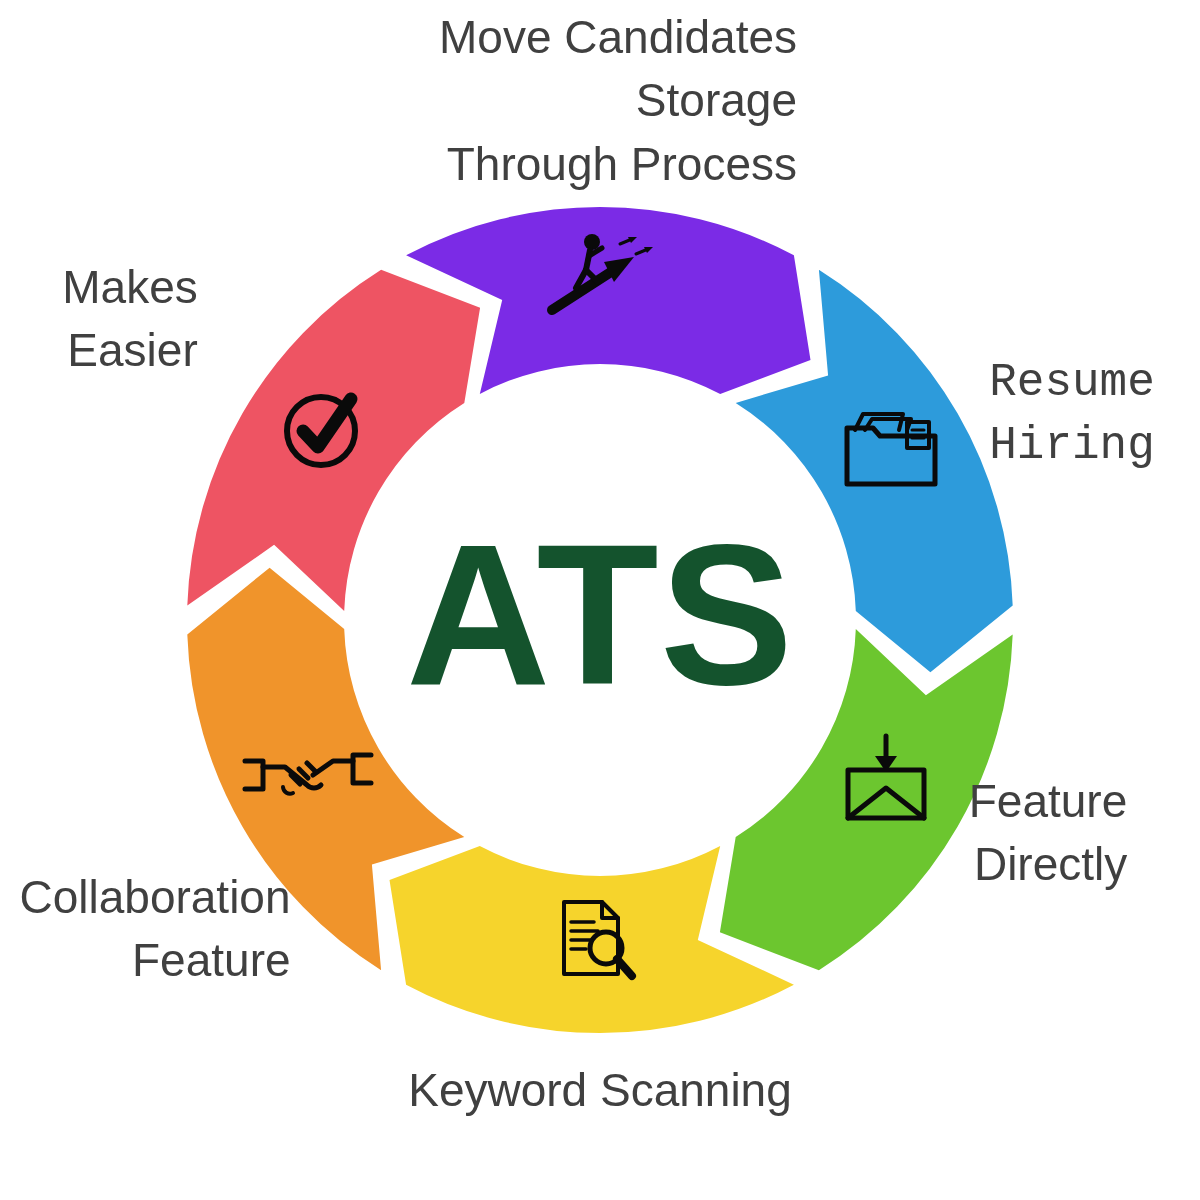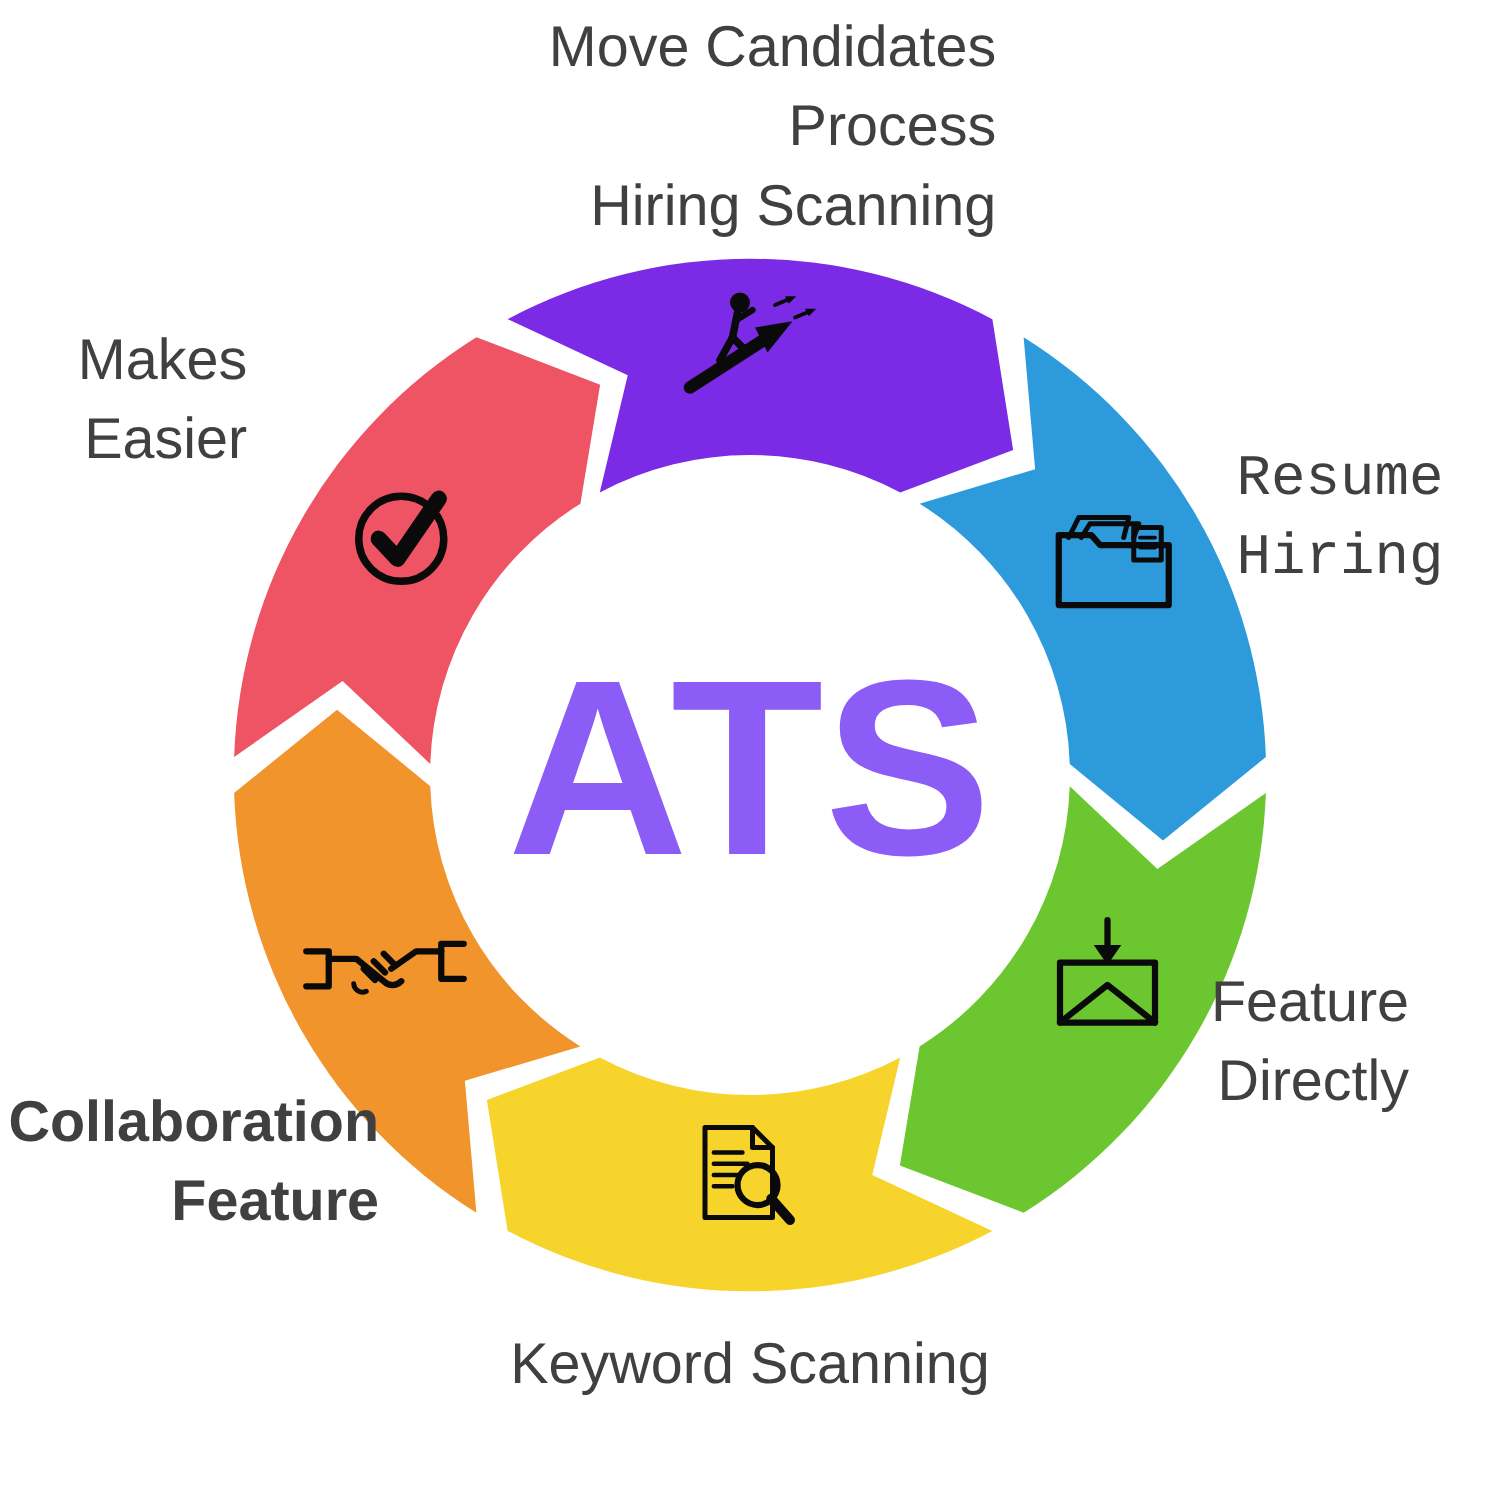--- a/index.html
+++ b/index.html
@@ -6,34 +6,34 @@
   body{
     width:1200px;height:1200px;position:relative;overflow:hidden;
     background:#ffffff;
     font-family:"Liberation Sans","DejaVu Sans",sans-serif;
     color:#141414;
   }
   .stage{position:absolute;inset:0;width:1200px;height:1200px;}
   svg.ring{position:absolute;left:0;top:0;}
   .center-label{
     position:absolute;left:600px;top:615px;transform:translate(-50%,-50%);
-    font-size:200px;font-weight:bold;letter-spacing:1px;color:#8b5cf6;
+    font-size:200px;font-weight:bold;letter-spacing:1px;color:#14532d;
     line-height:1;
   }
   .label{
     position:absolute;transform:translateX(-50%);
     font-size:46px;line-height:1.38;text-align:right;white-space:nowrap;
     color:#404040;
   }
   .label span{display:block;}
   .lbl-move{left:618px;top:6px;}
   .lbl-resume{left:1072px;top:352px;font-family:Liberation Mono, monospace;}
   .lbl-submit{left:1048px;top:770px;}
   .lbl-keyword{left:600px;top:1059px;}
-  .lbl-collab{left:155px;top:866px;font-weight:bold;}
+  .lbl-collab{left:155px;top:866px;}
   .lbl-easier{left:130px;top:256px;}
   .icon{position:absolute;transform:translate(-50%,-50%);}
   .ic-person{left:600px;top:278px;}
   .ic-folder{left:893px;top:448px;}
   .ic-envelope{left:886px;top:778px;}
   .ic-docsearch{left:596px;top:942px;}
   .ic-handshake{left:308px;top:778px;}
   .ic-check{left:324px;top:428px;}
   .icon svg{display:block;}
   .icon *{stroke-linecap:round;stroke-linejoin:round;}
@@ -49,22 +49,22 @@
     <path fill="#6cc62f" d="M 1012.7,634.4 A 413 413 0 0 1 818.9,970.2 L 719.9,932.3 L 735.7,837.1 A 256 256 0 0 0 855.8,628.9 L 925.9,695.2 Z"></path>
     <path fill="#f6d42c" d="M 793.9,984.7 A 413 413 0 0 1 406.1,984.7 L 389.5,880.0 L 479.8,846.0 A 256 256 0 0 0 720.2,846.0 L 697.8,939.9 Z"></path>
     <path fill="#f0942b" d="M 381.1,970.2 A 413 413 0 0 1 187.3,634.4 L 269.6,567.7 L 344.2,628.9 A 256 256 0 0 0 464.3,837.1 L 371.9,864.6 Z"></path>
     <path fill="#ee5463" d="M 187.3,605.6 A 413 413 0 0 1 381.1,269.8 L 480.1,307.7 L 464.3,402.9 A 256 256 0 0 0 344.2,611.1 L 274.1,544.8 Z"></path>
   </svg>
 
   <div class="center-label">ATS</div>
 
   <div class="label lbl-move">
     <span>Move Candidates</span>
-    <span>Process</span>
-    <span>Hiring Scanning</span>
+    <span>Storage</span>
+    <span>Through Process</span>
   </div>
 
   <div class="label lbl-resume">
     <span>Resume</span>
     <span>Hiring</span>
   </div>
 
   <div class="label lbl-submit">
     <span>Feature</span>
     <span>Directly</span>

